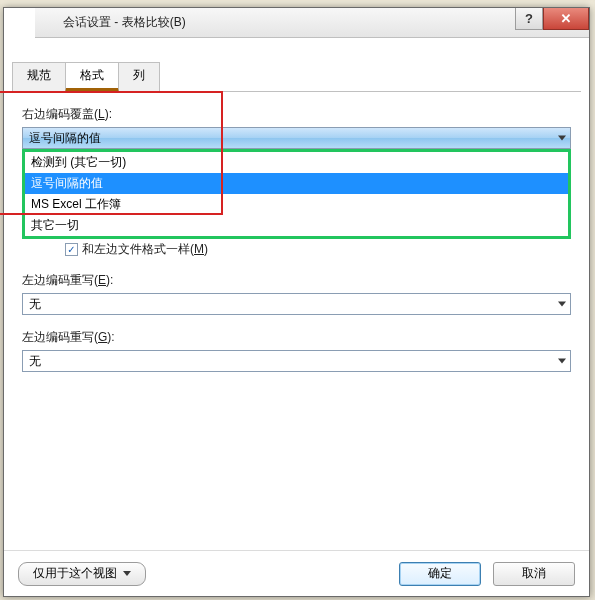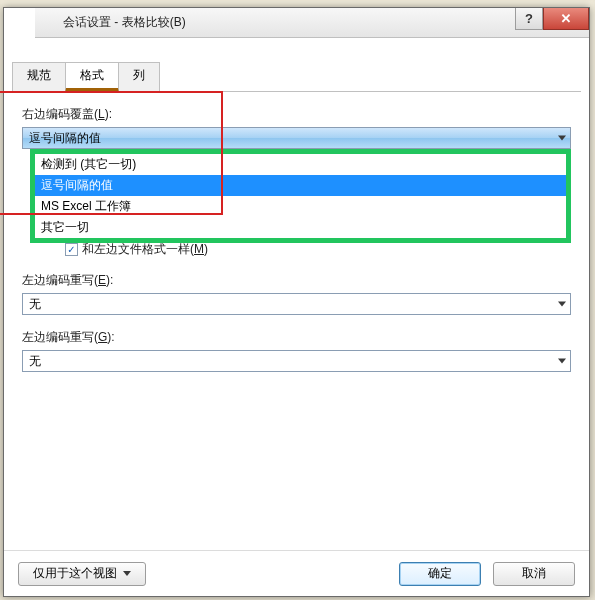--- a/index.html
+++ b/index.html
@@ -116,23 +116,22 @@
     width: 0; height: 0;
     border-left: 4px solid transparent;
     border-right: 4px solid transparent;
     border-top: 5px solid #3a3a3a;
   }
   .combo-wrap { position: relative; }
   .dropdown-list {
     position: absolute;
     left: 0; right: 0; top: 22px;
     background: #fff;
-    border: 5px solid #22c55e;
+    border: 3px solid #22c55e;
     z-index: 5;
-    margin-left: 8px;
   }
   .dropdown-list .opt {
     padding: 2px 6px;
     cursor: pointer;
   }
   .dropdown-list .opt.selected {
     background: #1e90ff;
     color: #fff;
   }
 
@@ -169,21 +168,21 @@
     min-width: 82px;
     padding: 0 14px;
     border: 1px solid #9c9c9c;
     background: linear-gradient(#fdfdfd, #e6e6e6);
     border-radius: 3px;
     display: inline-flex; align-items: center; justify-content: center;
     cursor: pointer;
     font-family: inherit; font-size: 12px;
   }
   .btn.view {
-    display: inline-flex; gap: 6px;
+    display: inline-flex; gap: 6px; border-radius: 9px;
   }
   .btn.view .caret {
     width: 0; height: 0;
     border-left: 4px solid transparent;
     border-right: 4px solid transparent;
     border-top: 5px solid #3a3a3a;
   }
   .btn.default {
     border-color: #3c7fb1;
     box-shadow: inset 0 0 0 1px #a6d2f2;

